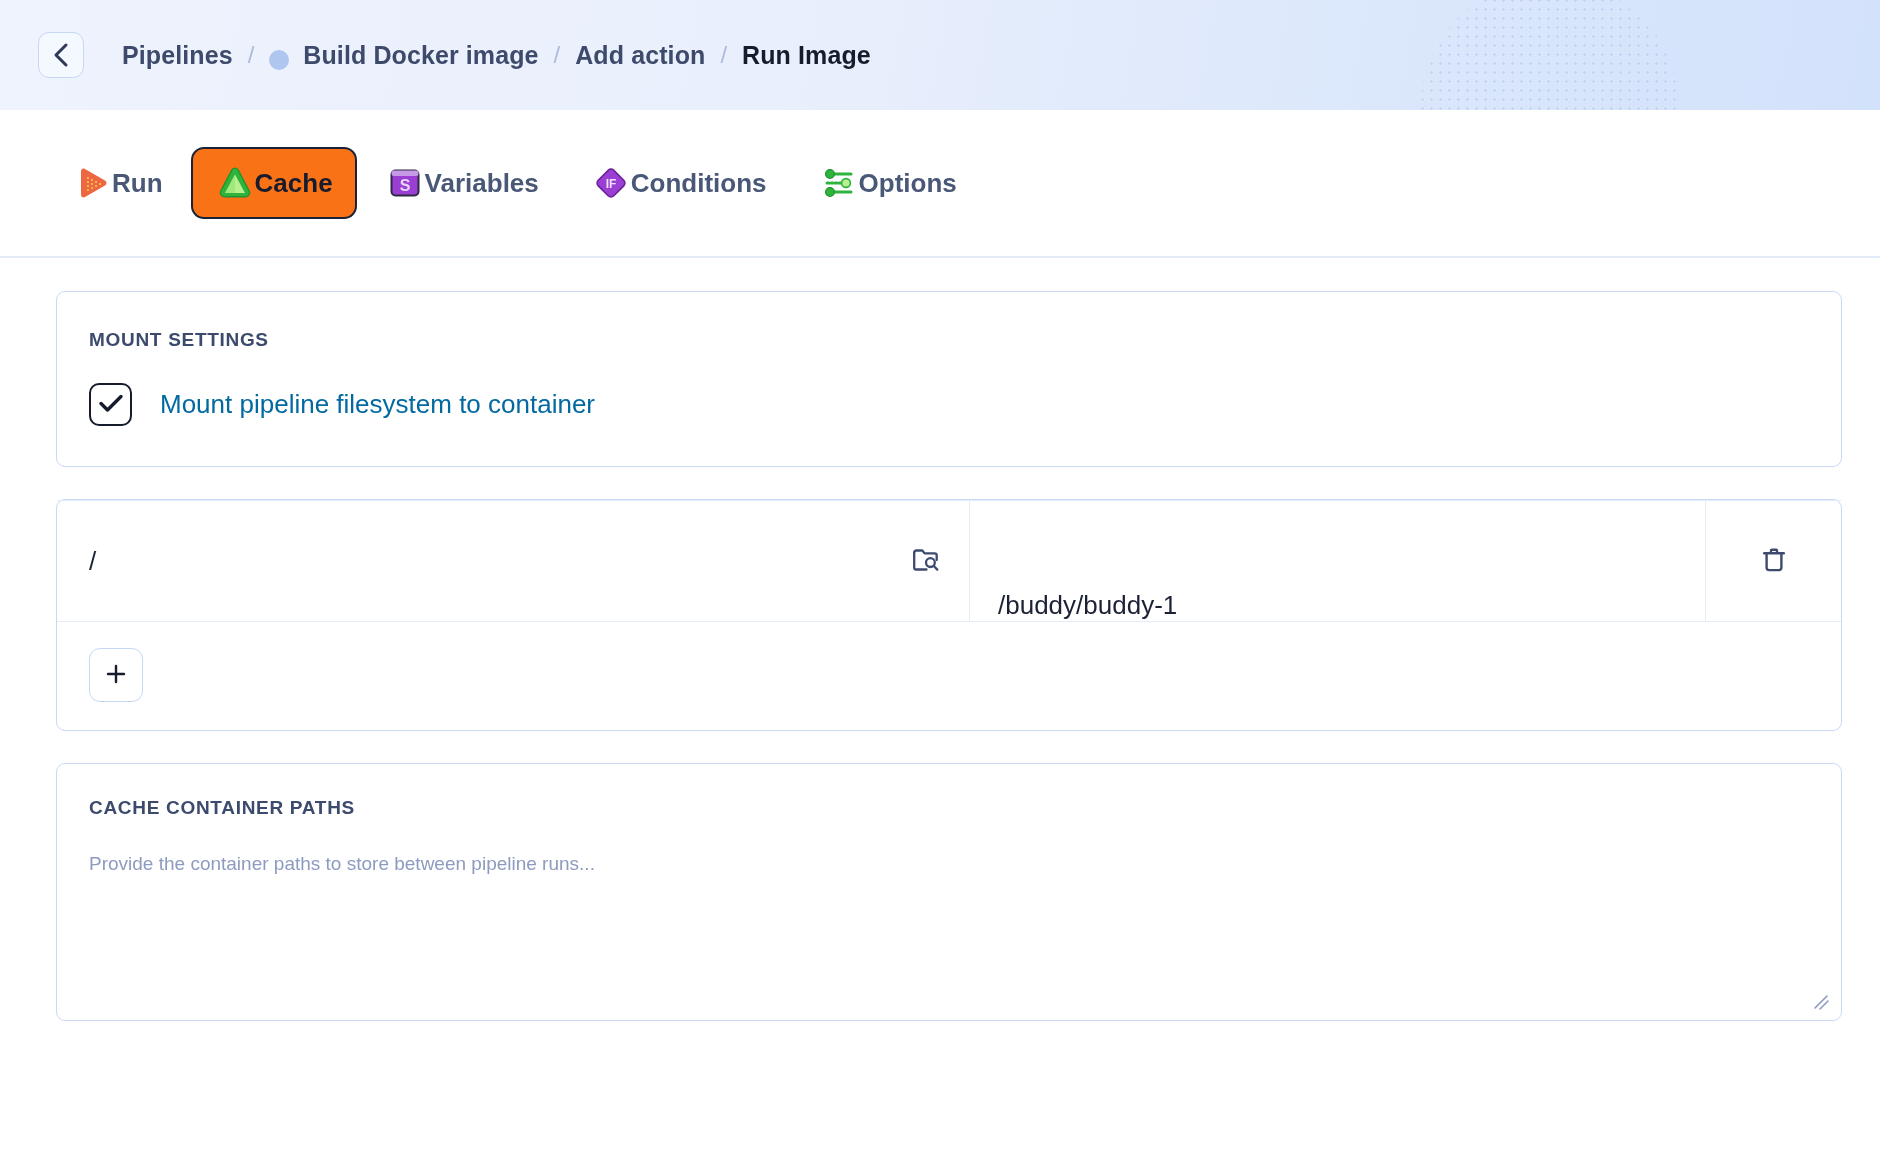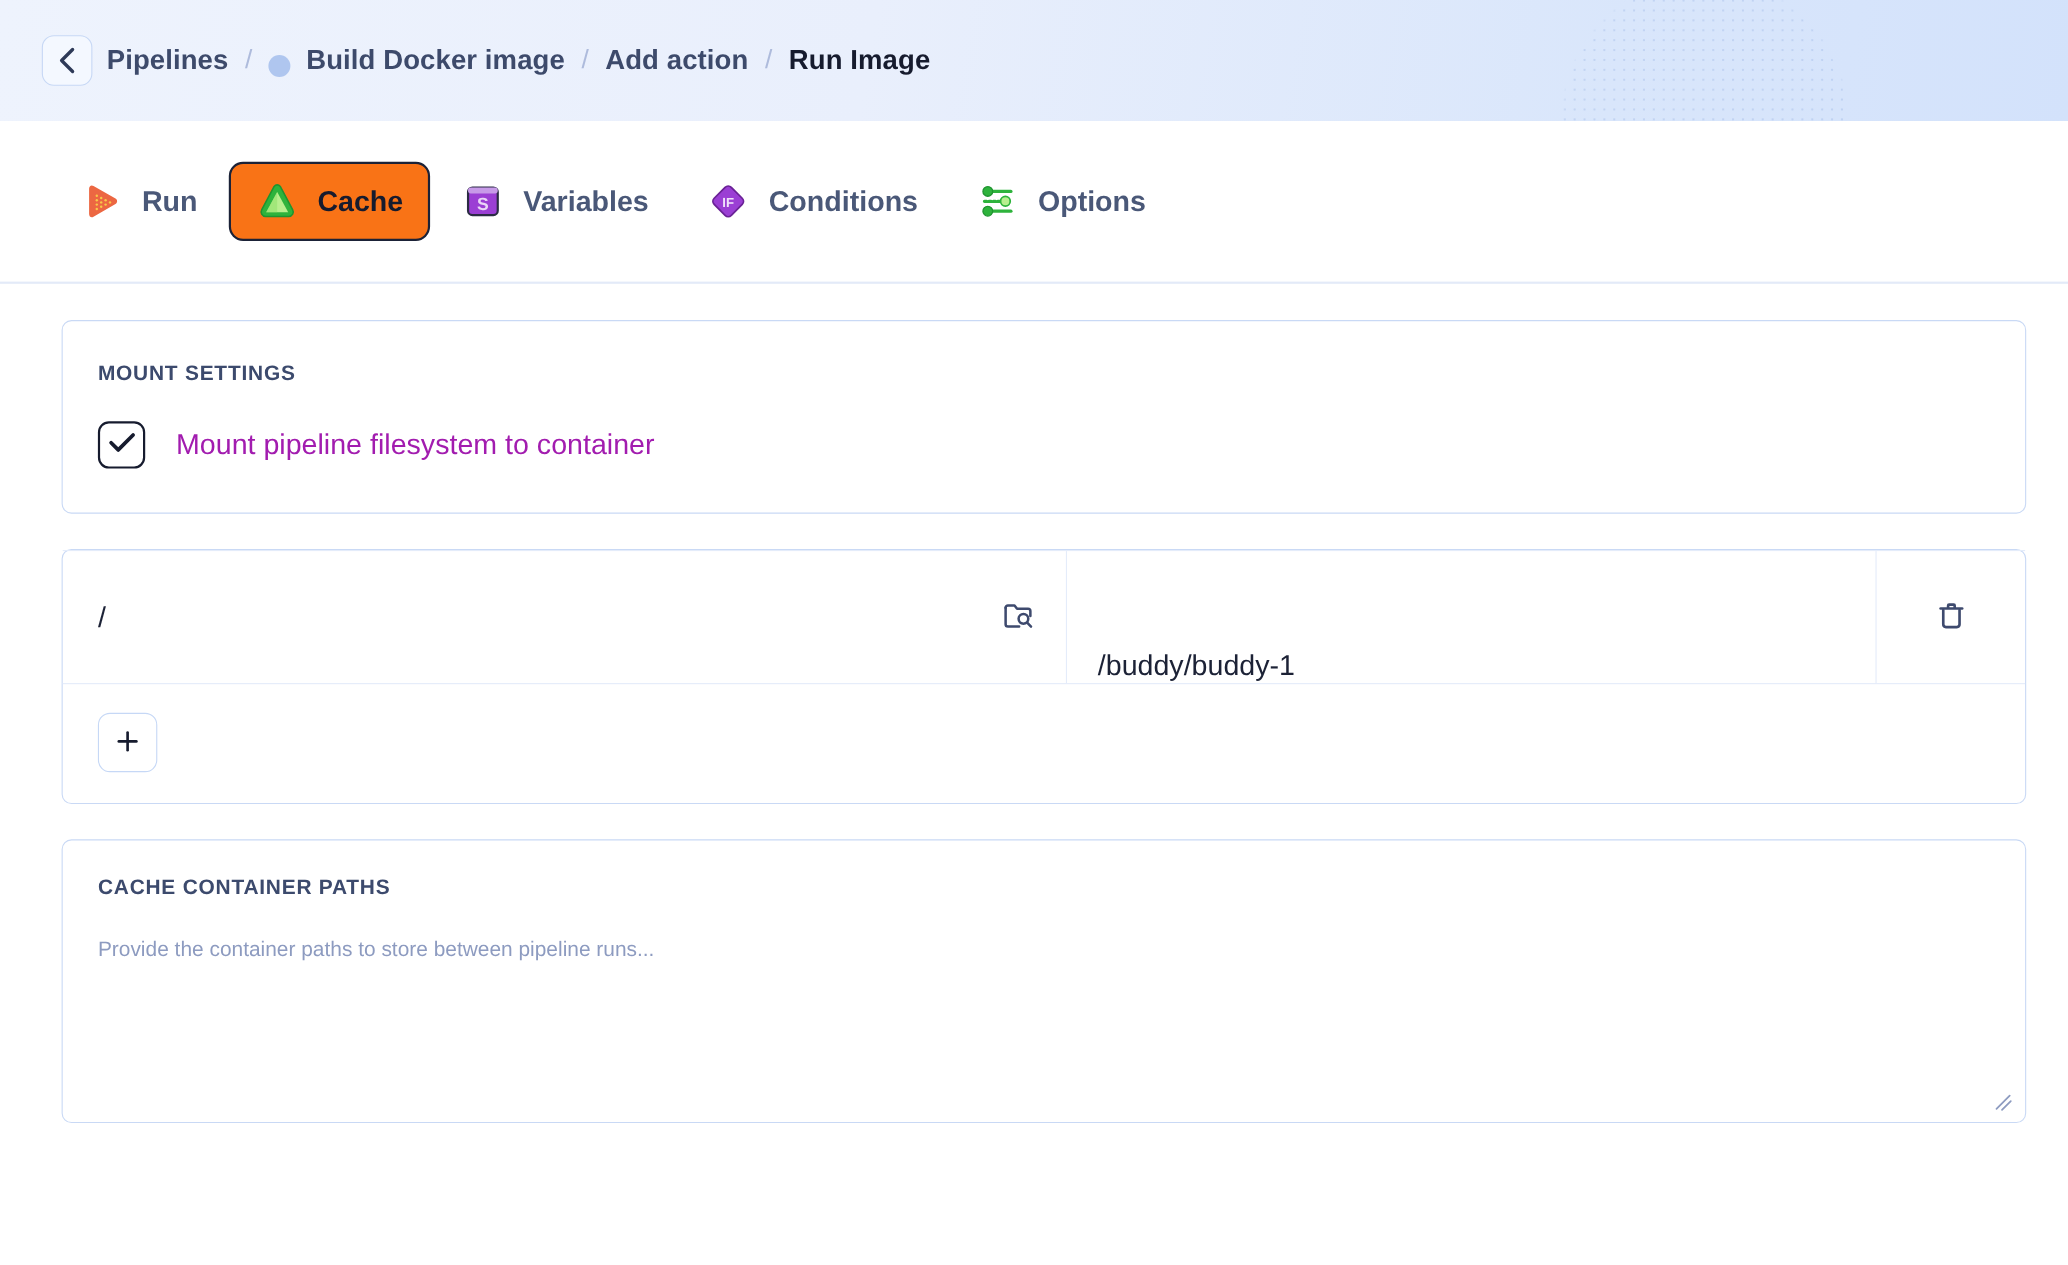--- a/index.html
+++ b/index.html
@@ -43,21 +43,21 @@
     display: flex; align-items: center; justify-content: center;
     cursor: pointer;
     flex: 0 0 auto;
     z-index: 2;
   }
   .back-btn svg { display:block; }
 
   .crumbs {
     display: flex;
     align-items: center;
-    margin-left: 13px;
+    margin-left: 38px;
     z-index: 2;
   }
   .crumb {
     font-size: 25px;
     font-weight: bold;
     color: #3d4a6b;
     letter-spacing: .1px;
     cursor: pointer;
     white-space: nowrap;
   }
@@ -83,21 +83,20 @@
     border-bottom: 2px solid #e3eaf8;
     display: flex;
     align-items: center;
     padding-left: 48px;
     gap: 4px;
     background: #fff;
   }
   .tab {
     display: flex;
     align-items: center;
-    gap: 17px;
     padding: 14px 22px;
     border-radius: 13px;
     border: 2px solid transparent;
     cursor: pointer;
     background: transparent;
     text-align: center;
   }
   .tab.active {
     border-color: #1b2237;
     background: #f97316;
@@ -134,21 +133,21 @@
     width: 43px; height: 43px;
     border: 2.5px solid #161b2e;
     border-radius: 10px;
     background: #fff;
     display: flex; align-items: center; justify-content: center;
     cursor: pointer;
     flex: 0 0 auto;
   }
   .checkbox-label {
     font-size: 26px;
-    color: #a21caf;
+    color: #0369a1;
     margin-left: 28px;
     cursor: pointer;
   }
 
   
   .table-head {
     display: flex;
     padding: 34px 0 32px 0;
   }
   .th {

